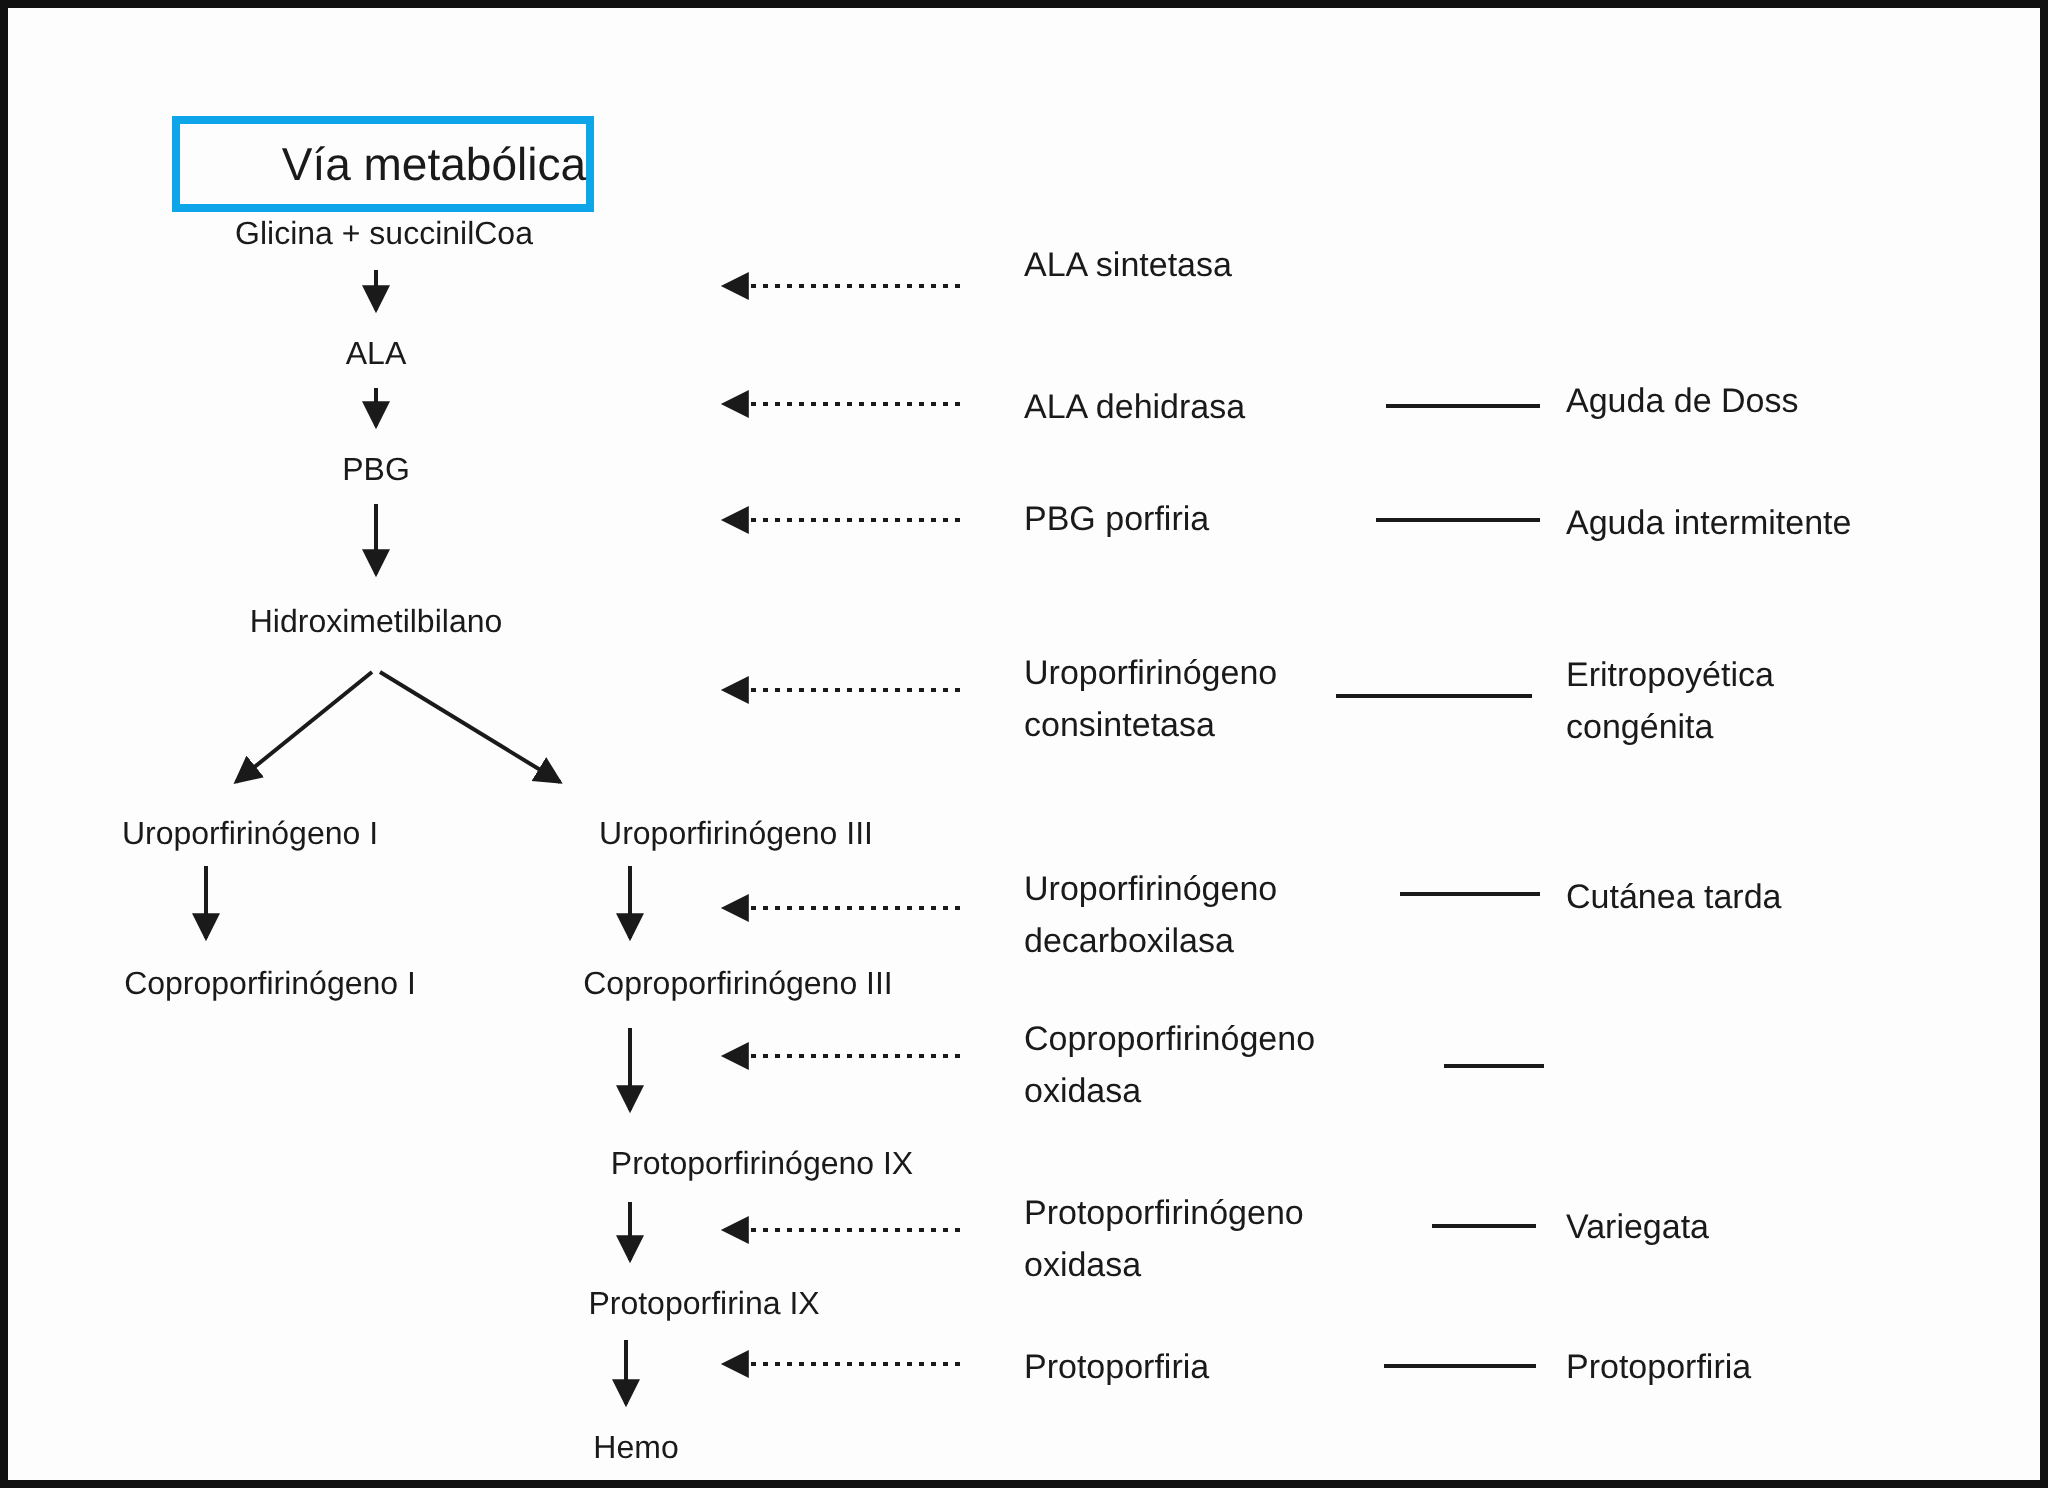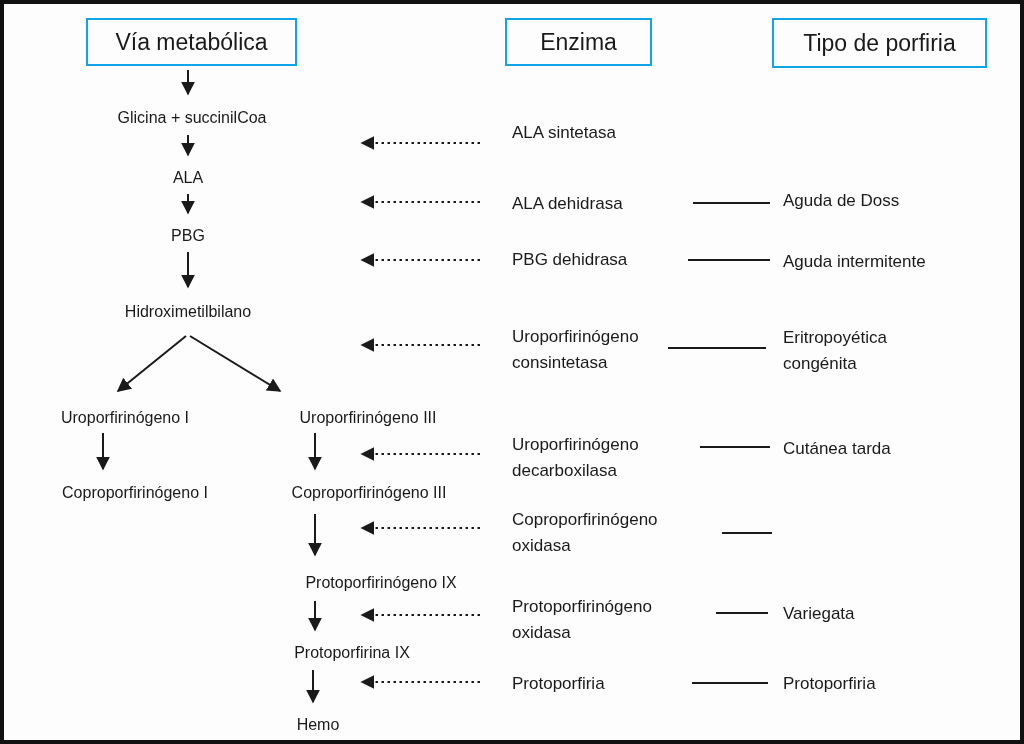--- a/index.html
+++ b/index.html
@@ -5,23 +5,23 @@
   html,body{margin:0;padding:0;background:#ffffff;}
   .canvas{
     position:relative;width:1024px;height:744px;
     background:#fdfdfd;color:#1a1a1a;
     font-family:"Liberation Sans",sans-serif;
     overflow:hidden;
   }
   .frame{position:absolute;inset:0;border:4px solid #111111;pointer-events:none;z-index:5;}
   .overlay{position:absolute;left:0;top:0;width:1024px;height:744px;z-index:1;}
   .hdr{
-    position:absolute;border:2px solid #0ea5e9;background:#fdfdfd;
-    display:flex;align-items:center;justify-content:center;
-    font-size:23px;z-index:2;box-sizing:border-box;white-space:nowrap;
+    position:absolute;border:4px solid #0ea5e9;background:#fdfdfd;
+    display:flex;align-items:center;justify-content:flex-end;
+    font-size:23px;z-index:2;box-sizing:border-box;white-space:nowrap;margin-top:40px;
   }
   .node{
     position:absolute;transform:translateX(-50%);
     font-size:16px;line-height:26px;white-space:nowrap;z-index:2;
   }
   .lbl{
     position:absolute;font-size:17px;line-height:26px;
     white-space:nowrap;z-index:2;
   }
 </style>
@@ -71,47 +71,41 @@
       <line x1="700" y1="447" x2="770" y2="447"></line>
       <line x1="722" y1="533" x2="772" y2="533"></line>
       <line x1="716" y1="613" x2="768" y2="613"></line>
       <line x1="692" y1="683" x2="768" y2="683"></line>
     </g>
   </svg>
 
   <div class="hdr" style="left:86px;top:18px;width:211px;height:48px">
     <span>Vía metabólica</span>
   </div>
-  <div class="hdr" style="left:505px;top:18px;width:147px;height:48px">
-    <span>Enzima</span>
-  </div>
-  <div class="hdr" style="left:772px;top:18px;width:215px;height:50px">
-    <span>Tipo de porfiria</span>
-  </div>
 
   <div class="node" style="left:192px;top:105px">Glicina + succinilCoa</div>
   <div class="node" style="left:188px;top:165px">ALA</div>
   <div class="node" style="left:188px;top:223px">PBG</div>
   <div class="node" style="left:188px;top:299px">Hidroximetilbilano</div>
   <div class="node" style="left:125px;top:405px">Uroporfirinógeno I</div>
   <div class="node" style="left:368px;top:405px">Uroporfirinógeno III</div>
   <div class="node" style="left:135px;top:480px">Coproporfirinógeno I</div>
   <div class="node" style="left:369px;top:480px">Coproporfirinógeno III</div>
   <div class="node" style="left:381px;top:570px">Protoporfirinógeno IX</div>
   <div class="node" style="left:352px;top:640px">Protoporfirina IX</div>
   <div class="node" style="left:318px;top:712px">Hemo</div>
 
   <div class="lbl" style="left:512px;top:120px">
     <div>ALA sintetasa</div>
   </div>
   <div class="lbl" style="left:512px;top:191px">
     <div>ALA dehidrasa</div>
   </div>
   <div class="lbl" style="left:512px;top:247px">
-    <div>PBG dehidrasa</div>
+    <div>PBG porfiria</div>
   </div>
   <div class="lbl" style="left:512px;top:324px">
     <div>Uroporfirinógeno</div>
     <div>consintetasa</div>
   </div>
   <div class="lbl" style="left:512px;top:432px">
     <div>Uroporfirinógeno</div>
     <div>decarboxilasa</div>
   </div>
   <div class="lbl" style="left:512px;top:507px">

